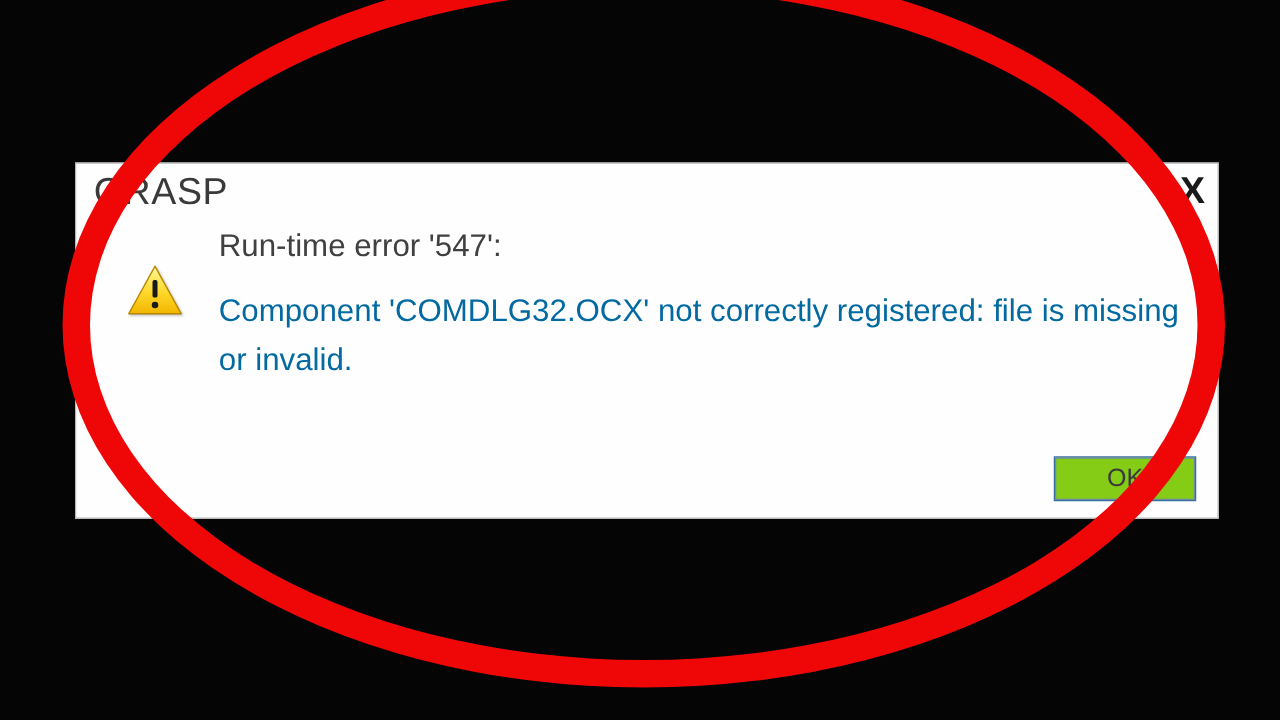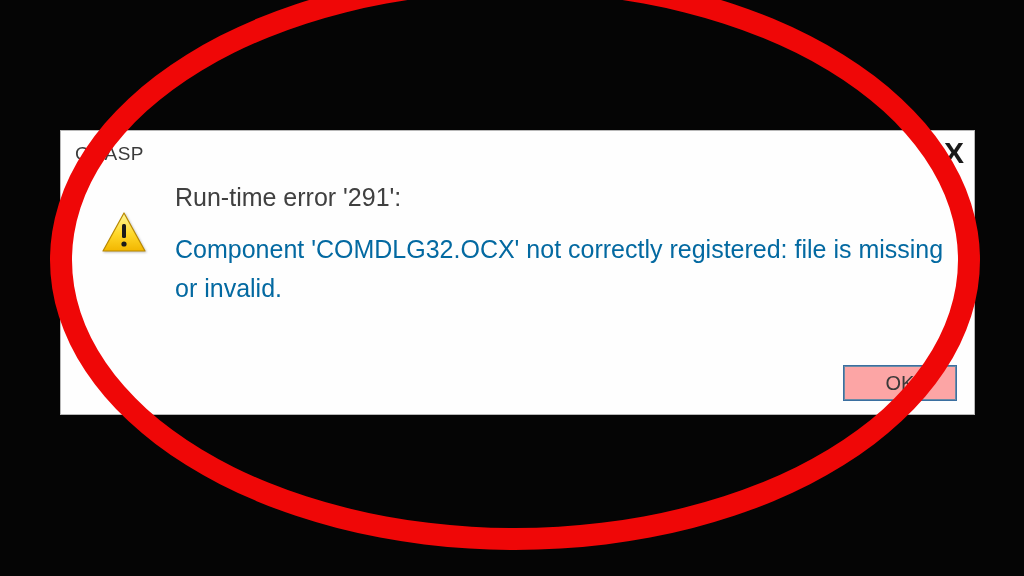--- a/index.html
+++ b/index.html
@@ -37,21 +37,21 @@
       z-index: 5;
     }
     .titlebar {
       display: flex;
       align-items: center;
       justify-content: space-between;
       padding: 6px 14px 2px 14px;
       height: 42px;
     }
     .title-text {
-      font-size: 19px;
+      font-size: 30px;
       color: #3a3a3a;
       font-weight: 400;
       letter-spacing: 0.5px;
     }
     .close-x {
       font-size: 30px;
       font-weight: 700;
       color: #1a1a1a;
       line-height: 1;
       margin-right: -4px;
@@ -87,21 +87,21 @@
     }
     .button-row {
       position: absolute;
       bottom: 14px;
       right: 18px;
       display: flex;
     }
     .ok-button {
       min-width: 112px;
       height: 34px;
-      background: #fca5a5;
+      background: #84cc16;
       border: 1px solid #6b8aa6;
       outline: 1px solid #3b6fa0;
       color: #3a3a3a;
       font-size: 20px;
       font-family: "Segoe UI", Arial, sans-serif;
       cursor: pointer;
       padding: 0 27px;
       line-height: 32px;
     }
   </style>
@@ -122,20 +122,20 @@
           <stop offset="0%" stop-color="#fff89a"></stop>
           <stop offset="55%" stop-color="#ffd82a"></stop>
           <stop offset="100%" stop-color="#f2b600"></stop>
         </linearGradient>
       </defs>
       <path d="M23 2 L44 40 L2 40 Z" fill="url(#ygrad)" stroke="#b88700" stroke-width="1.2" stroke-linejoin="round"></path>
       <rect x="21" y="13" width="4" height="14" rx="1.5" fill="#1a1a1a"></rect>
       <circle cx="23" cy="33" r="2.6" fill="#1a1a1a"></circle>
     </svg>
     <div class="message-block">
-      <div class="error-heading">Run-time error '291':</div>
+      <div class="error-heading">Run-time error '547':</div>
       <div class="error-body">Component 'COMDLG32.OCX' not correctly  registered: file is missing or invalid.</div>
     </div>
   </div>
   <div class="button-row">
     <button class="ok-button">OK</button>
   </div>
 </div>
 
 </body></html>

